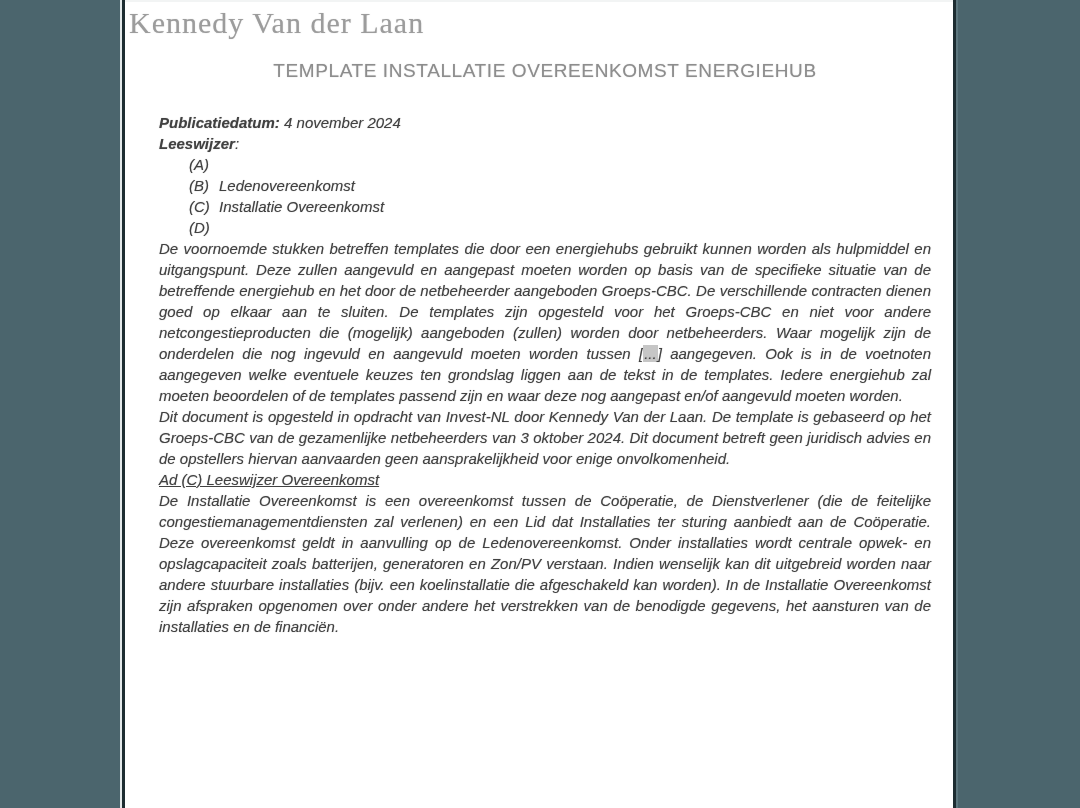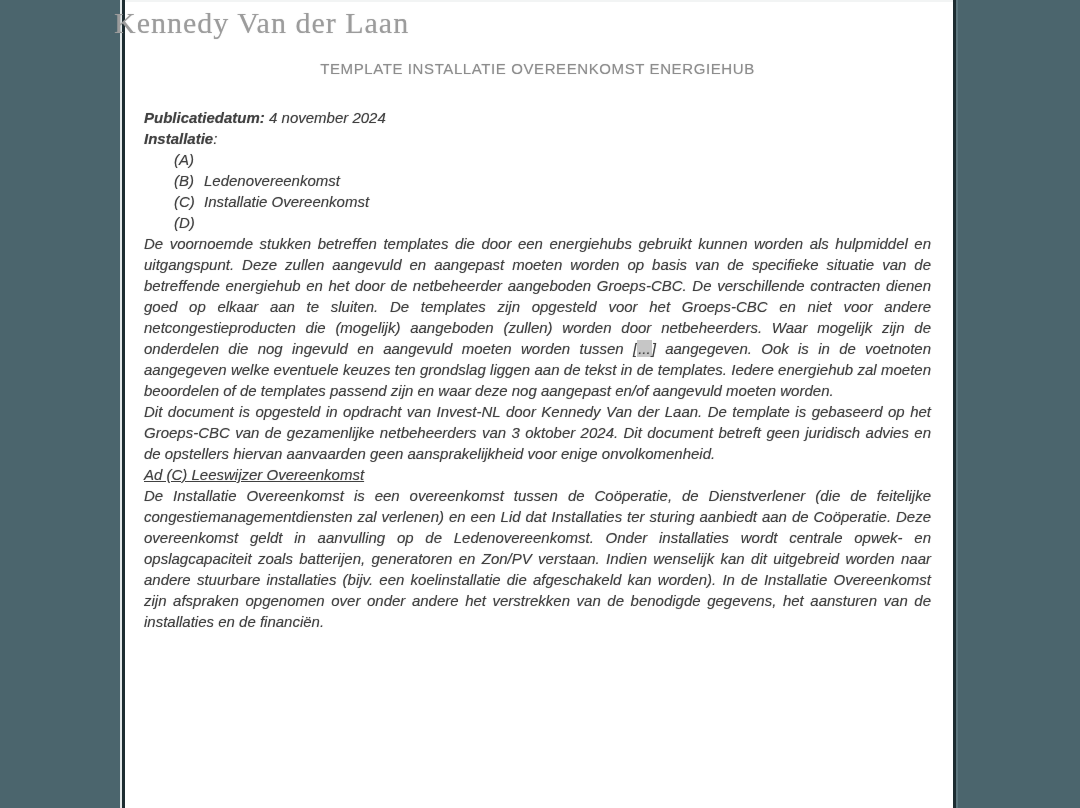--- a/index.html
+++ b/index.html
@@ -27,39 +27,39 @@
   .page::before {
     content: "";
     position: absolute;
     top: 0; left: 0; right: 0;
     height: 2px;
     background: #f2f4f4;
   }
 
   .content {
     position: relative;
-    padding: 6px 22px 0 19px;
+    padding: 6px 22px 0 34px;
     color: #414141;
   }
 
   .logo {
     font-family: "Liberation Serif", serif;
     font-size: 30px;
     font-weight: 400;
     letter-spacing: 1px;
     color: #9c9c9c;
     margin-left: -30px;
     margin-bottom: 20px;
     text-shadow: 0 0 1px rgba(150,150,150,0.5);
     white-space: nowrap;
   }
 
   .doc-title {
     text-align: center;
-    font-size: 15px;
+    font-size: 19px;
     letter-spacing: 0.6px;
     color: #8d8d8d;
     text-shadow: 0 0 1px rgba(140,140,140,0.5);
     margin-bottom: 30px;
     white-space: nowrap;
   }
 
   .body-text {
     font-style: italic;
     font-size: 15px;
@@ -109,21 +109,21 @@
       <div class="doc-title">TEMPLATE INSTALLATIE OVEREENKOMST ENERGIEHUB</div>
 
       <div class="body-text">
 
         <p class="para pub-line">
           <span class="bold">Publicatiedatum:</span>
           <span>4 november 2024</span>
         </p>
 
         <p class="para">
-          <span class="lees-heading">Installatie</span><span>:</span>
+          <span class="lees-heading">Leeswijzer</span><span>:</span>
         </p>
 
 
         <ul class="doc-list">
           <li>
             <span class="marker">(A)</span>
           </li>
           <li>
             <span class="marker">(B)</span>
             <span>Ledenovereenkomst</span>

